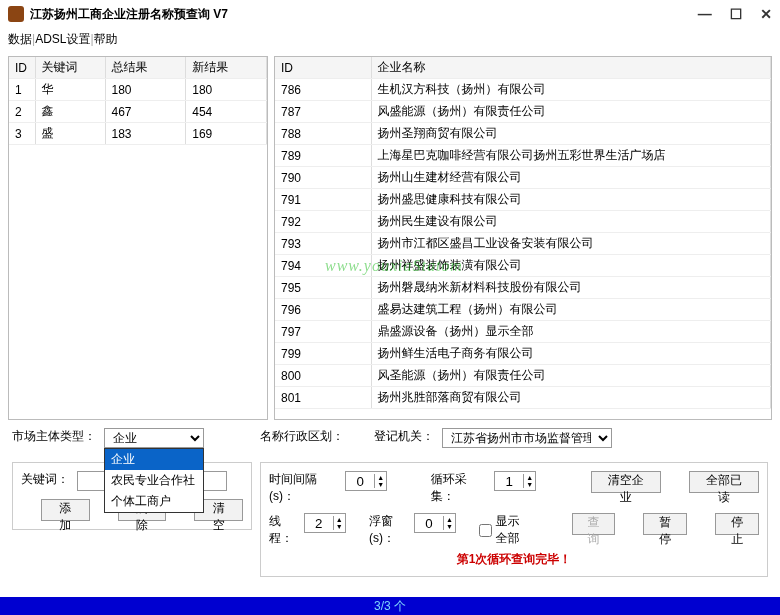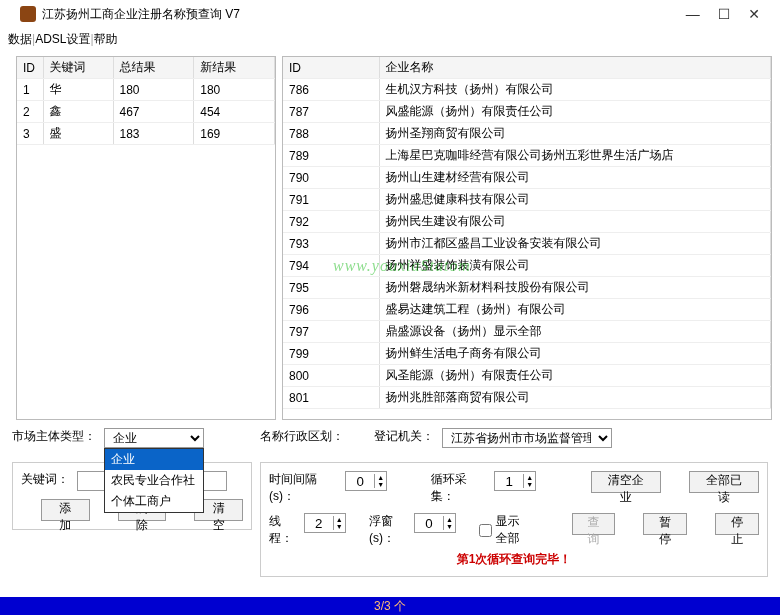--- a/index.html
+++ b/index.html
@@ -1,24 +1,24 @@
 <!DOCTYPE html>
 <html><head>
 <meta charset="utf-8">
 <style>
 * { box-sizing: border-box; margin: 0; padding: 0; }
 body { font-family: "Microsoft YaHei", sans-serif; font-size: 12px; background: #fff; width: 780px; height: 615px; position: relative; overflow: hidden; }
-.titlebar { height: 28px; display: flex; align-items: center; padding: 0 20px; }
+.titlebar { height: 28px; display: flex; align-items: center; padding: 0 8px; font-weight: bold; }
 .titlebar .icon { width: 16px; height: 16px; background: #8b4513; border-radius: 3px; margin-right: 6px; display: inline-block; }
 .titlebar .title { flex: 1; font-size: 12px; }
 .titlebar .winbtns { display: flex; gap: 18px; font-size: 14px; color: #333; }
 .titlebar .winbtns span { cursor: pointer; }
 .menubar { height: 22px; display: flex; align-items: center; padding: 0 8px; font-size: 12px; }
 .menubar .sep { color: #aaa; }
-.content { display: flex; padding: 6px 8px 0 16px; gap: 6px; height: 370px; }
+.content { display: flex; padding: 6px 8px 0 8px; gap: 6px; height: 370px; }
 .left-pane, .right-pane { border: 1px solid #bbb; background: #fff; overflow: hidden; }
 .left-pane { width: 260px; }
 .right-pane { flex: 1; position: relative; }
 table { width: 100%; border-collapse: collapse; font-size: 12px; }
 th, td { border-right: 1px solid #ddd; border-bottom: 1px solid #eee; text-align: left; padding: 2px 6px; height: 18px; }
 th { background: #f5f5f5; font-weight: normal; }
 .left-pane th:nth-child(1), .left-pane td:nth-child(1) { width: 26px; }
 .left-pane th:nth-child(2), .left-pane td:nth-child(2) { width: 70px; }
 .right-pane th:nth-child(1), .right-pane td:nth-child(1) { width: 96px; }
 .watermark { position: absolute; top: 200px; left: 50px; font-size: 16px; color: rgba(0,180,0,0.45); font-style: italic; font-family: serif; pointer-events: none; z-index: 5; letter-spacing: 1px; }
@@ -31,21 +31,21 @@
 .spinner { display: inline-flex; align-items: center; border: 1px solid #999; height: 20px; }
 .spinner input { border: none; width: 28px; text-align: center; height: 18px; }
 .spinner .arrows { display: flex; flex-direction: column; font-size: 7px; line-height: 7px; border-left: 1px solid #999; }
 .spinner .arrows span { padding: 0 2px; cursor: pointer; }
 .dropdown-open { position: absolute; top: 20px; left: 0; width: 100px; background: #fff; border: 1px solid #333; z-index: 10; }
 .dropdown-open div { padding: 2px 6px; }
 .dropdown-open .sel { background: #0a64c8; color: #fff; }
 .group-left { border: 1px solid #ccc; padding: 8px; width: 240px; }
 .group-right { border: 1px solid #ccc; padding: 8px; flex: 1; }
 .statusmsg { text-align: center; color: #c00; font-weight: bold; font-size: 12px; margin-top: 4px; }
-.bottombar { position: absolute; bottom: 0; left: 0; right: 0; height: 18px; background: #0000d0; color: #fdba74; text-align: center; font-size: 12px; line-height: 18px; }
+.bottombar { position: absolute; bottom: 0; left: 0; right: 0; height: 18px; background: #0000d0; color: #7dd3fc; text-align: center; font-size: 12px; line-height: 18px; }
 .chk { display: inline-flex; align-items: center; gap: 3px; }
 .chk input { width: 13px; height: 13px; }
 .sel-wrap { position: relative; display: inline-block; }
 </style>
 </head>
 <body>
 
 <div class="titlebar">
   <span class="icon"></span>
   <span class="title">江苏扬州工商企业注册名称预查询 V7</span>

